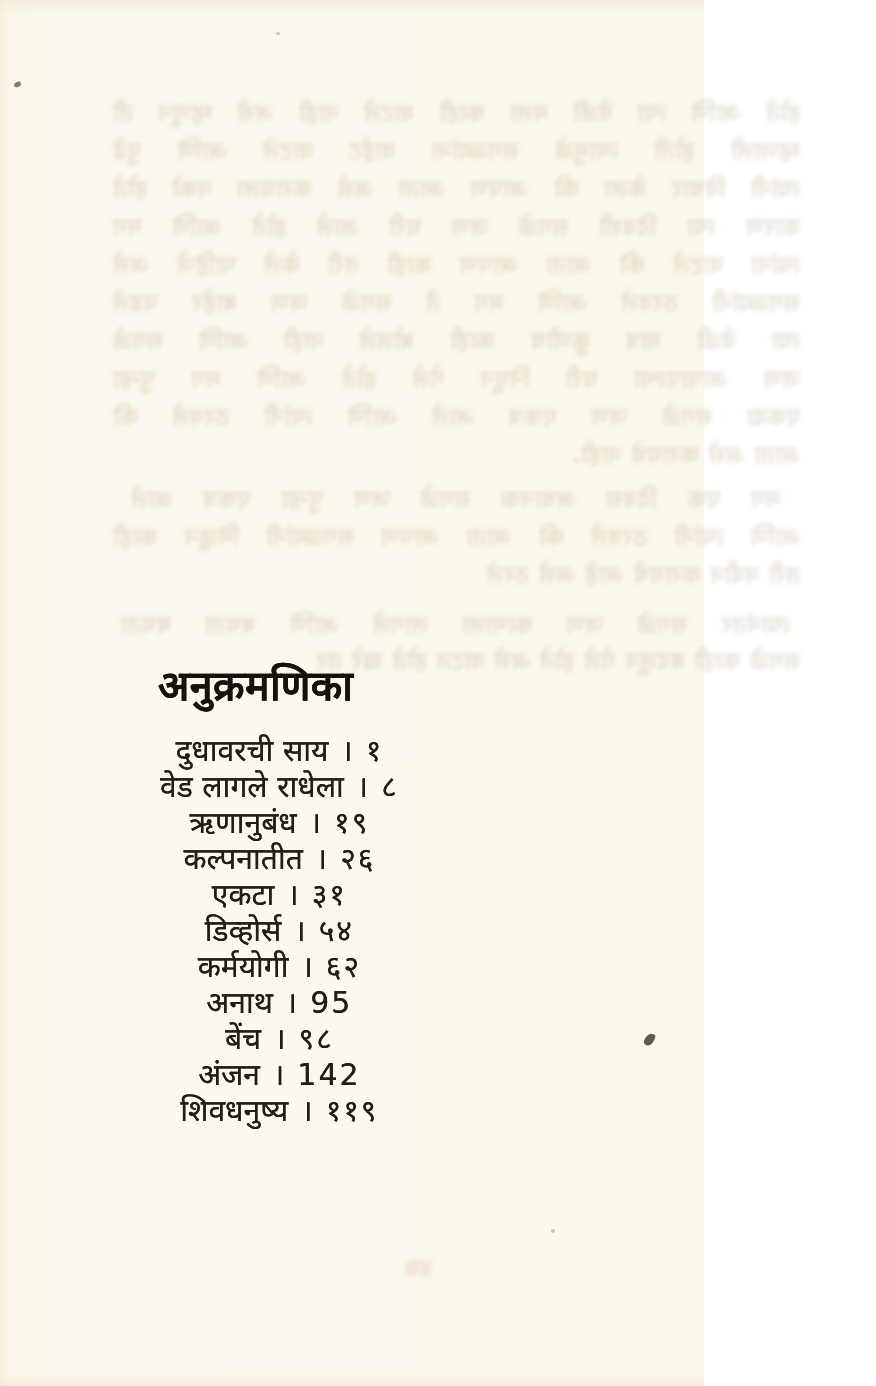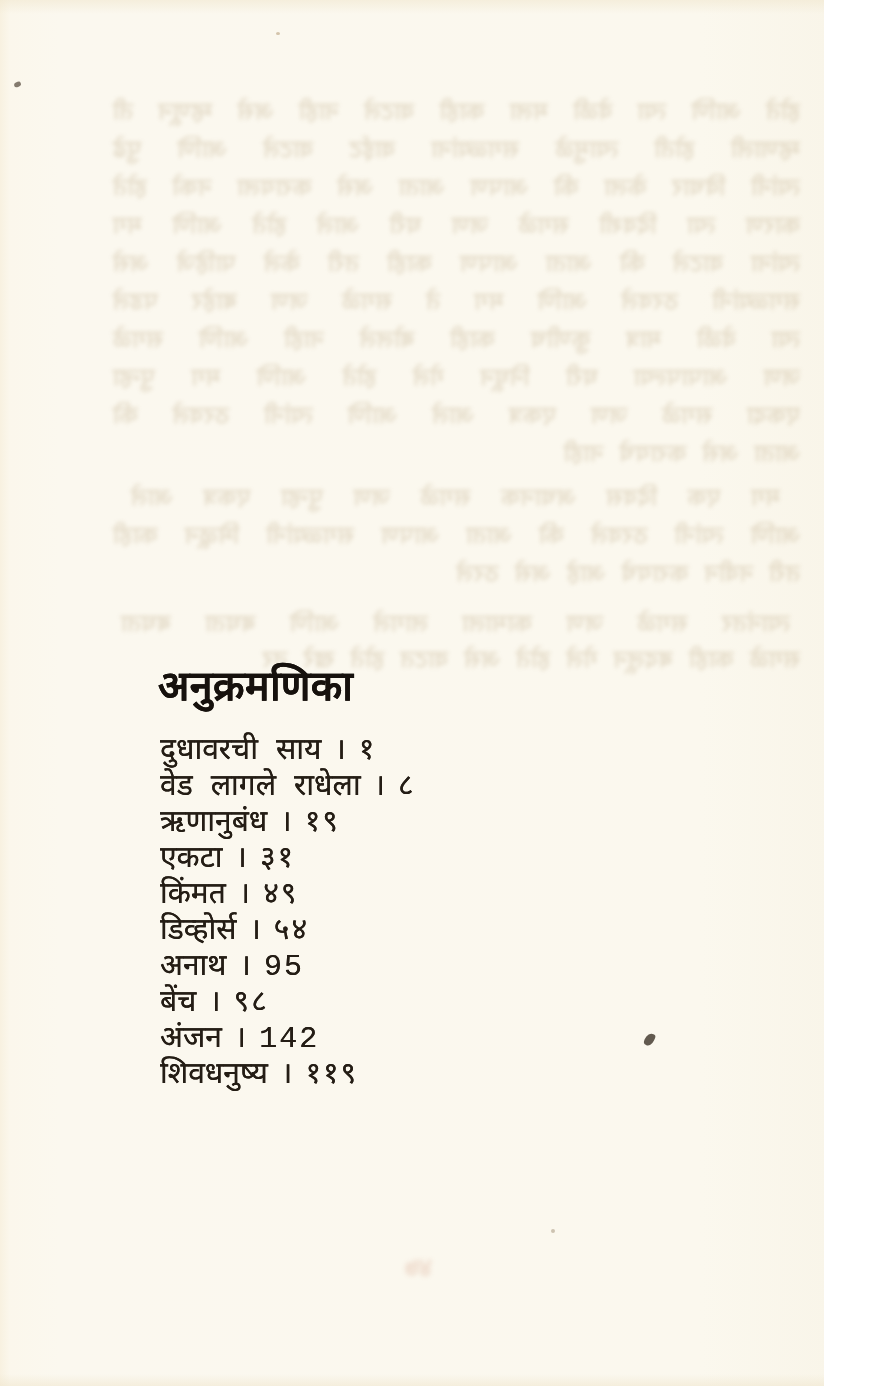--- a/index.html
+++ b/index.html
@@ -5,28 +5,27 @@
   html, body {
     margin: 0;
     padding: 0;
     width: 876px;
     height: 1386px;
     overflow: hidden;
     font-family: "DejaVu Sans", sans-serif;
   }
   .scan-page {
     position: relative;
-    width: 824px;
+    width: 704px;
     height: 1386px;
     background:
       linear-gradient(90deg,
         #f8f1e0 0px, #fbf7ec 10px, #fbf8ef 60px,
         #fbf8ee 700px, #f9f5e9 830px, #f5efdf 876px),
       #fbf8ee;
-    font-family: Liberation Mono, monospace;
   }
   
   .scan-page::before {
     content: "";
     position: absolute;
     left: 0; top: 0; right: 0; height: 14px;
     background: linear-gradient(180deg, rgba(240,230,205,.55), rgba(240,230,205,0));
     pointer-events: none;
   }
   
@@ -95,20 +94,21 @@
     padding: 0;
     list-style: none;
   }
   .toc-entry {
     height: 36px;
     line-height: 36px;
     font-size: 30px;
     color: #241d15;
     text-shadow: 0 0 0.5px #241d15;
     white-space: nowrap;
+    text-align: center;
   }
   .toc-entry .danda { margin: 0 13px; }
   .toc-entry .pagenum { letter-spacing: 2px; }
 
   
   .speck {
     position: absolute;
     pointer-events: none;
   }
   .speck-1 {
@@ -171,27 +171,30 @@
     <li class="toc-entry">
       <span>दुधावरची साय</span><span class="danda">।</span><span class="pagenum">१</span>
     </li>
     <li class="toc-entry">
       <span>वेड लागले राधेला</span><span class="danda">।</span><span class="pagenum">८</span>
     </li>
     <li class="toc-entry">
       <span>ऋणानुबंध</span><span class="danda">।</span><span class="pagenum">१९</span>
     </li>
     <li class="toc-entry">
+      <span>कल्पनातीत</span><span class="danda">।</span><span class="pagenum">२६</span>
+    </li>
+    <li class="toc-entry">
       <span>एकटा</span><span class="danda">।</span><span class="pagenum">३१</span>
     </li>
     <li class="toc-entry">
-      <span>किंमत</span><span class="danda">।</span><span class="pagenum">४९</span>
-    </li>
-    <li class="toc-entry">
       <span>डिव्होर्स</span><span class="danda">।</span><span class="pagenum">५४</span>
+    </li>
+    <li class="toc-entry">
+      <span>कर्मयोगी</span><span class="danda">।</span><span class="pagenum">६२</span>
     </li>
     <li class="toc-entry">
       <span>अनाथ</span><span class="danda">।</span><span class="pagenum">95</span>
     </li>
     <li class="toc-entry">
       <span>बेंच</span><span class="danda">।</span><span class="pagenum">९८</span>
     </li>
     <li class="toc-entry">
       <span>अंजन</span><span class="danda">।</span><span class="pagenum">142</span>
     </li>

